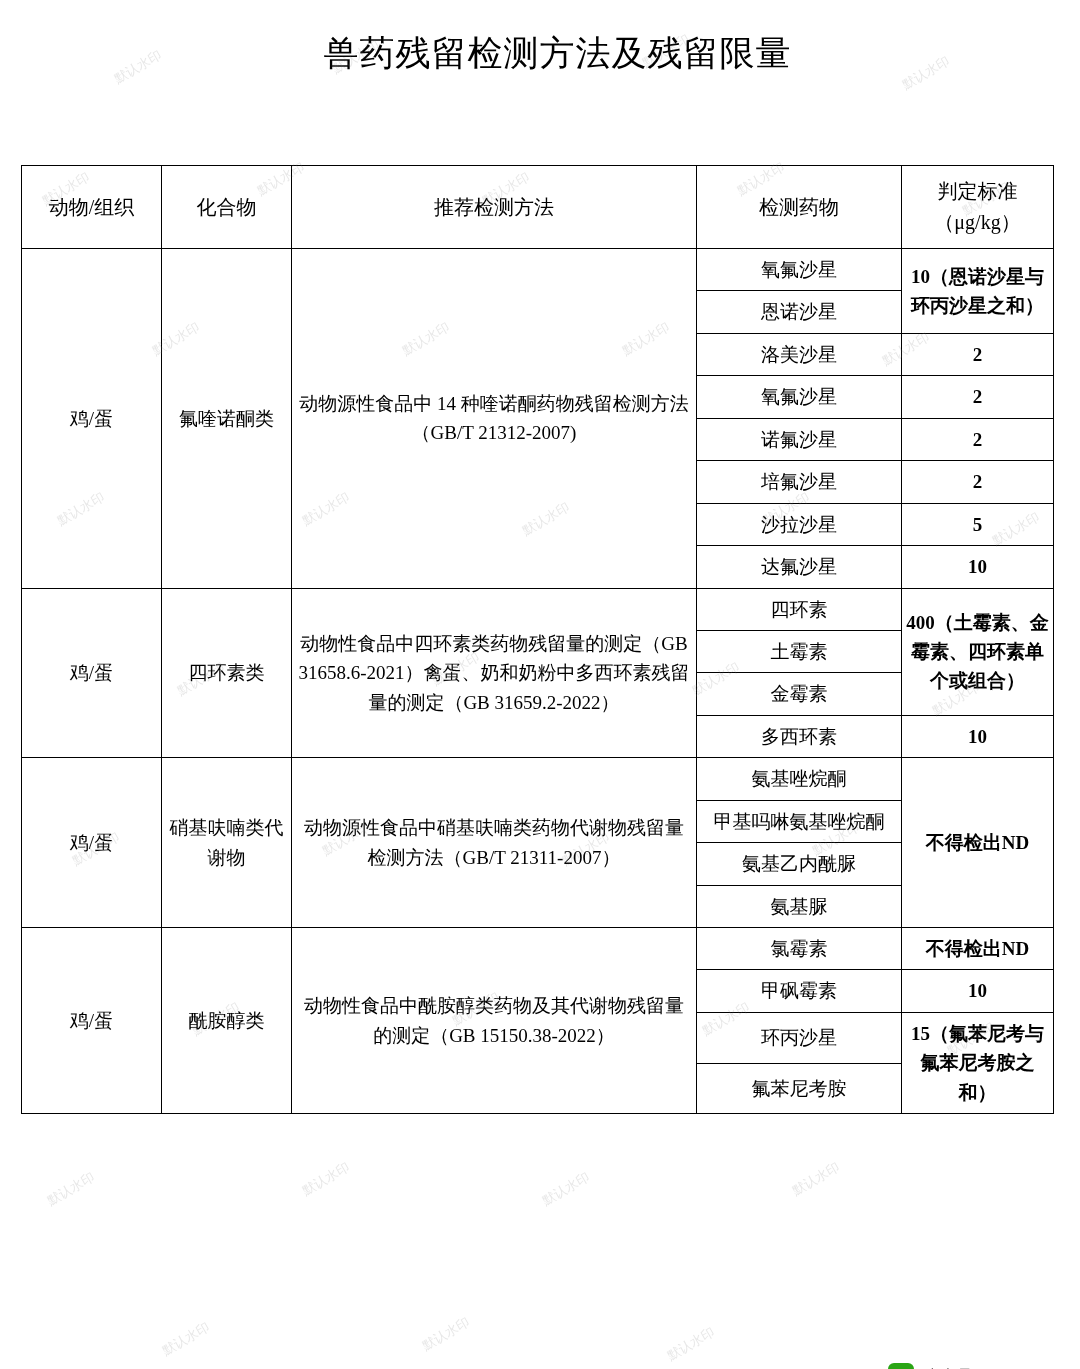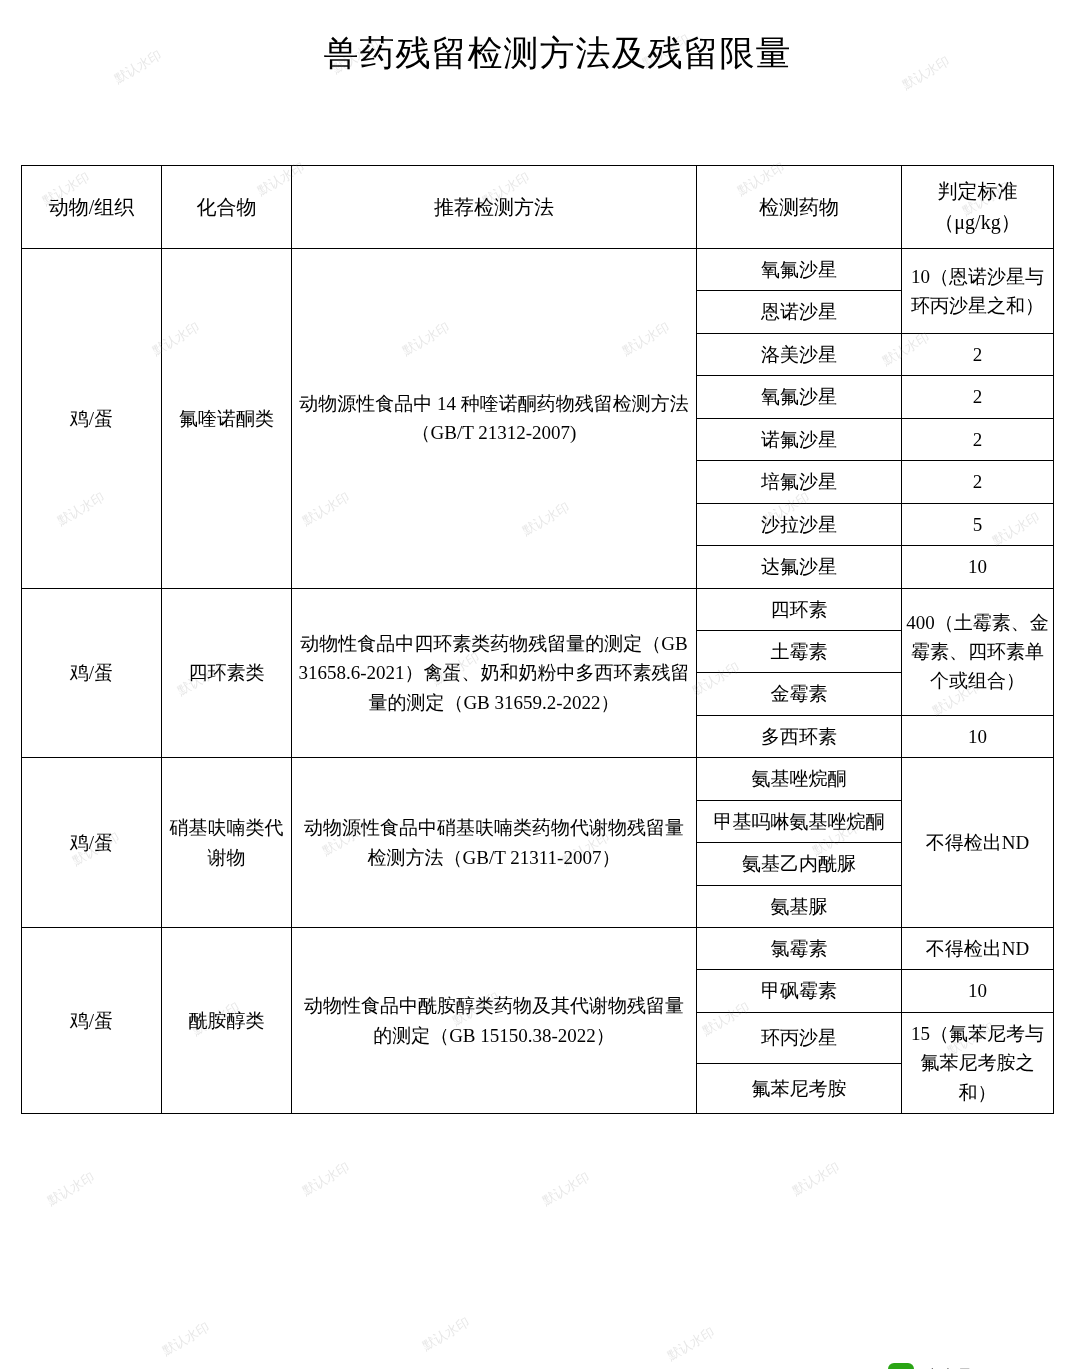--- a/index.html
+++ b/index.html
@@ -57,20 +57,21 @@
   }
   td.methods {
     font-size: 19px;
     line-height: 1.75;
     padding-left: 12px;
     padding-right: 12px;
   }
   td.limit {
     font-size: 19px;
     line-height: 1.7;
+    font-weight: bold;
   }
 
   
   col.c1 { width: 140px; }
   col.c2 { width: 130px; }
   col.c3 { width: 405px; }
   col.c4 { width: 205px; }
   col.c5 { width: 152px; }
 
   

